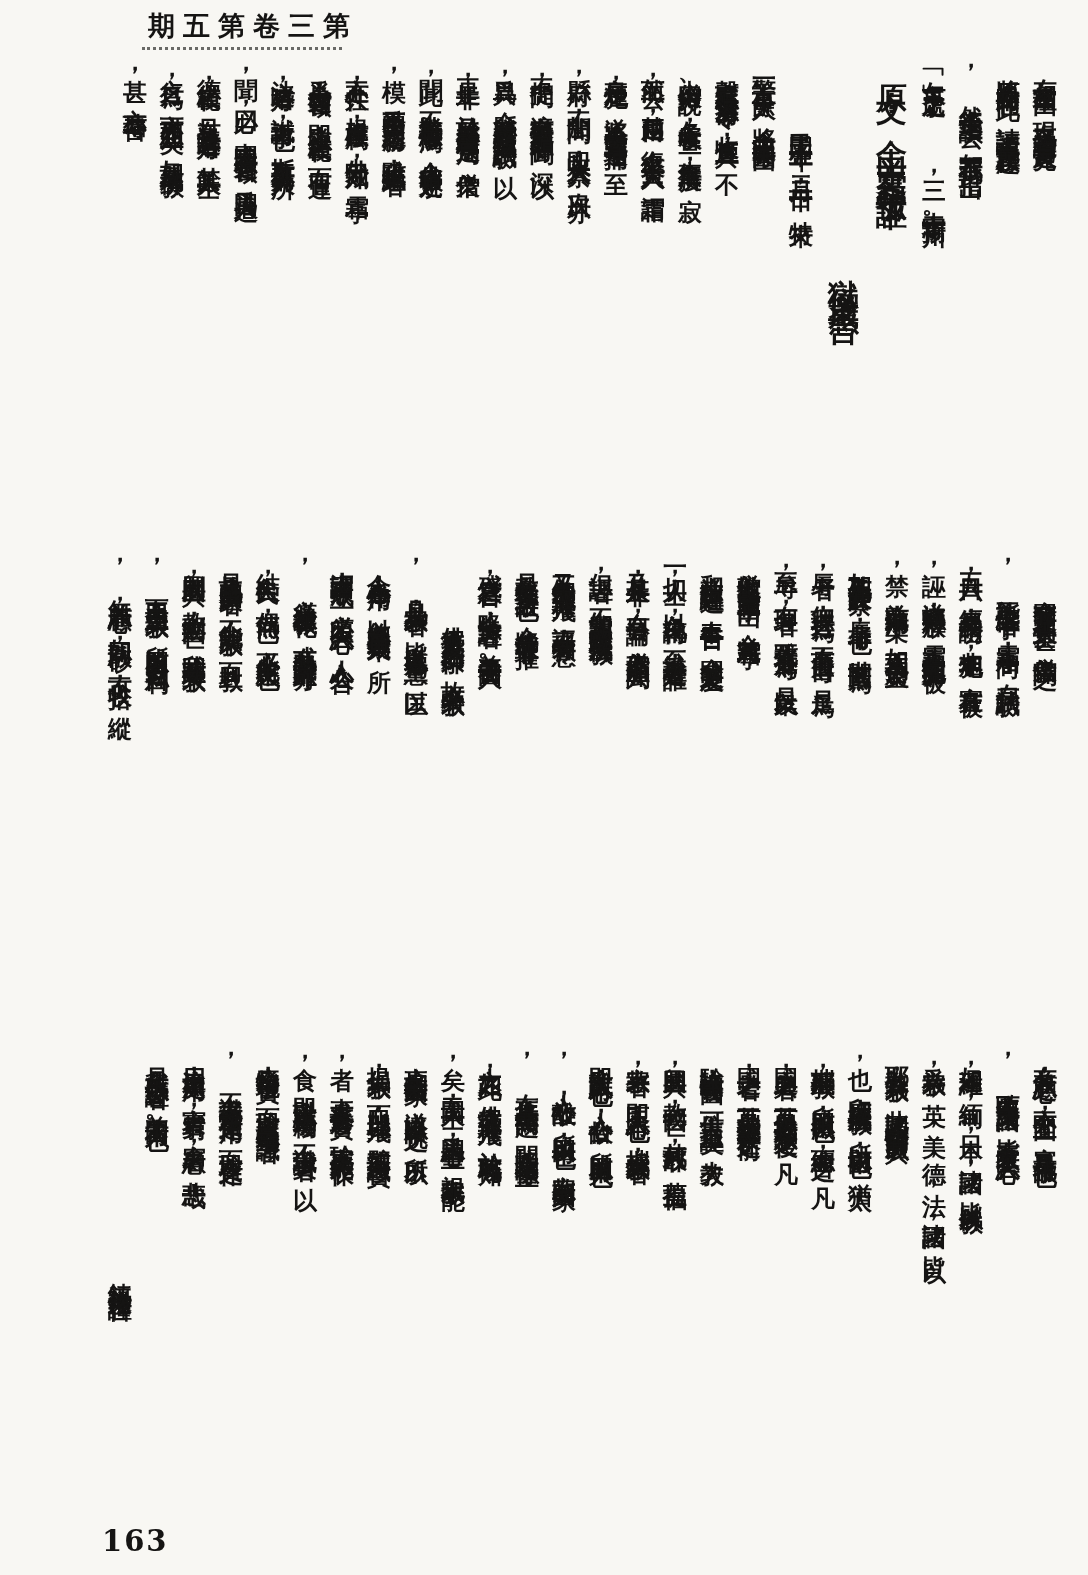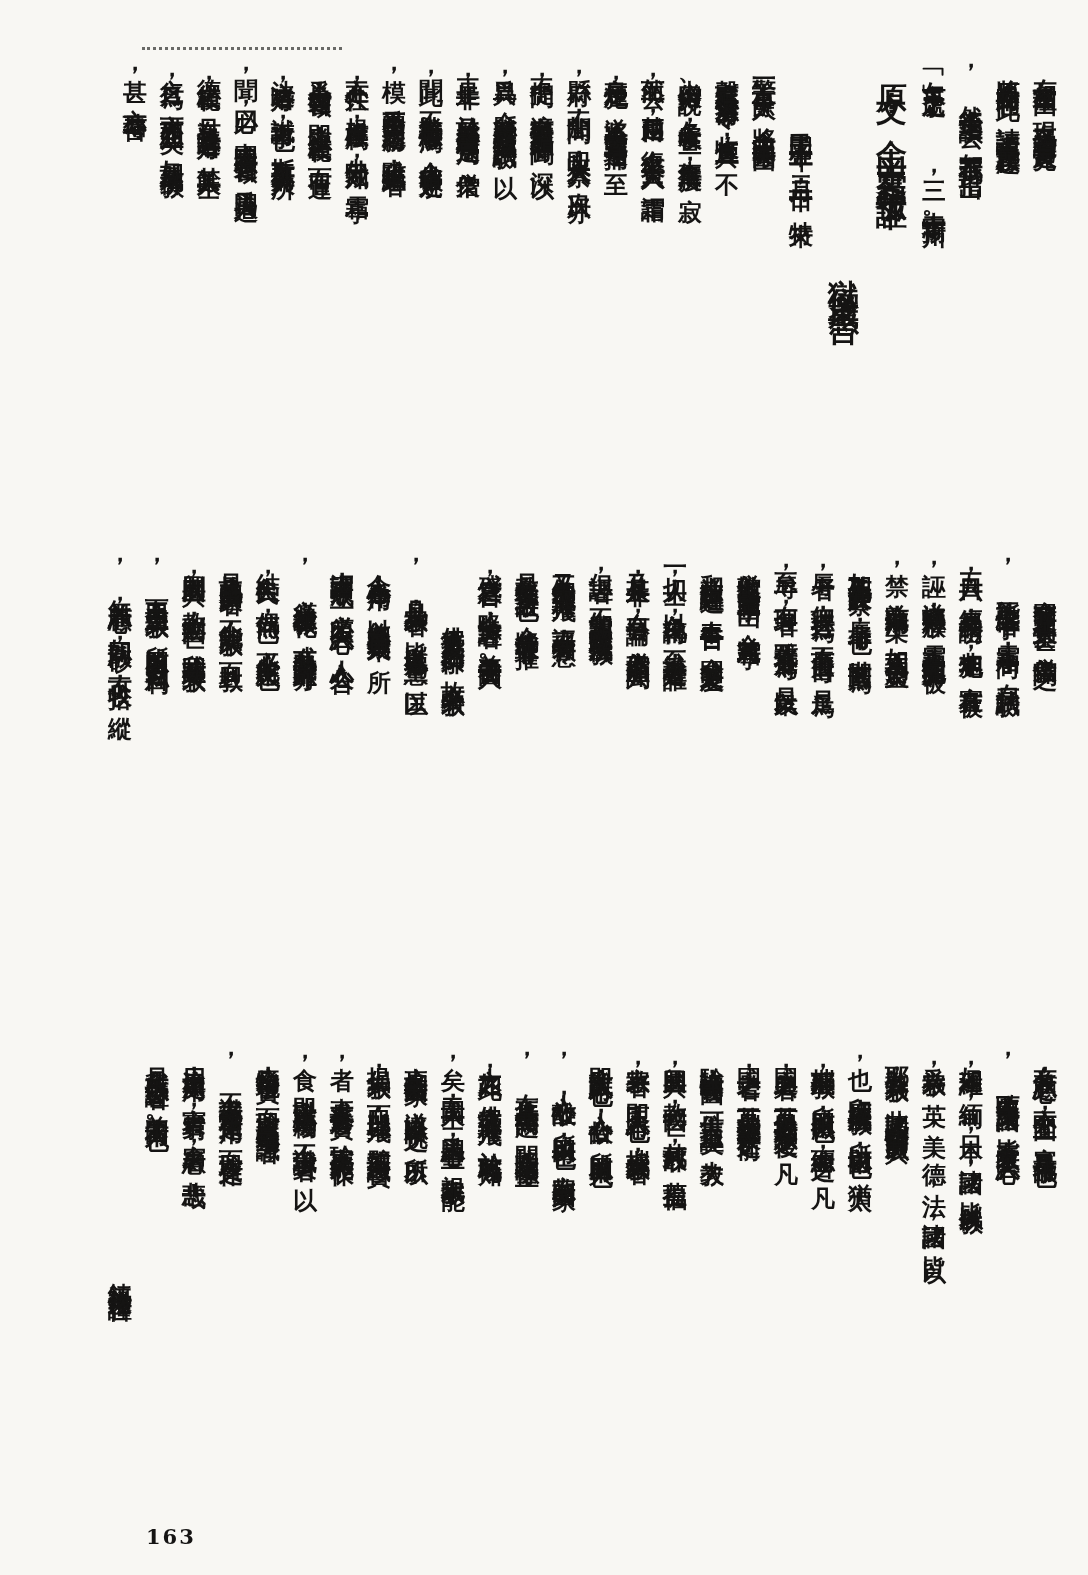--- a/index.html
+++ b/index.html
@@ -38,29 +38,29 @@
     font-weight:600;
     white-space:pre;
   }
   .col.title{
     width:41px;line-height:41px;
     font-size:31px;letter-spacing:8px;
     font-weight:bold;
   }
   .page-number{
     position:absolute;left:102px;top:1524px;
-    font-size:21px;font-weight:bold;letter-spacing:2px;
+    font-size:29px;font-weight:bold;letter-spacing:2px;
     font-family:"DejaVu Serif","Liberation Serif",serif;
-    margin-left:44px;
   }
 </style>
 </head>
 <body>
 
 <div class="page">
+  <div class="masthead">期五第卷三第</div>
   <div class="masthead-rule"></div>
 
   <section class="band band-1">
       <div class="col">有相當理由？現在爲了證明事實起見，</div>
       <div class="col">將原文附刊在此，請讀者首先注意標題</div>
       <div class="col">，然後逐字讀下去，恕我不再一一指出</div>
       <div class="col">「欠亨」之處了！　　三，十寄于揚州。</div>
       <div class="col title">原文：金山方丈霜亭被誣下</div>
       <div class="col title">　　　　　獄僧衆感言</div>
       <div class="col">　　民國二十五年，二月二十日，特來</div>

